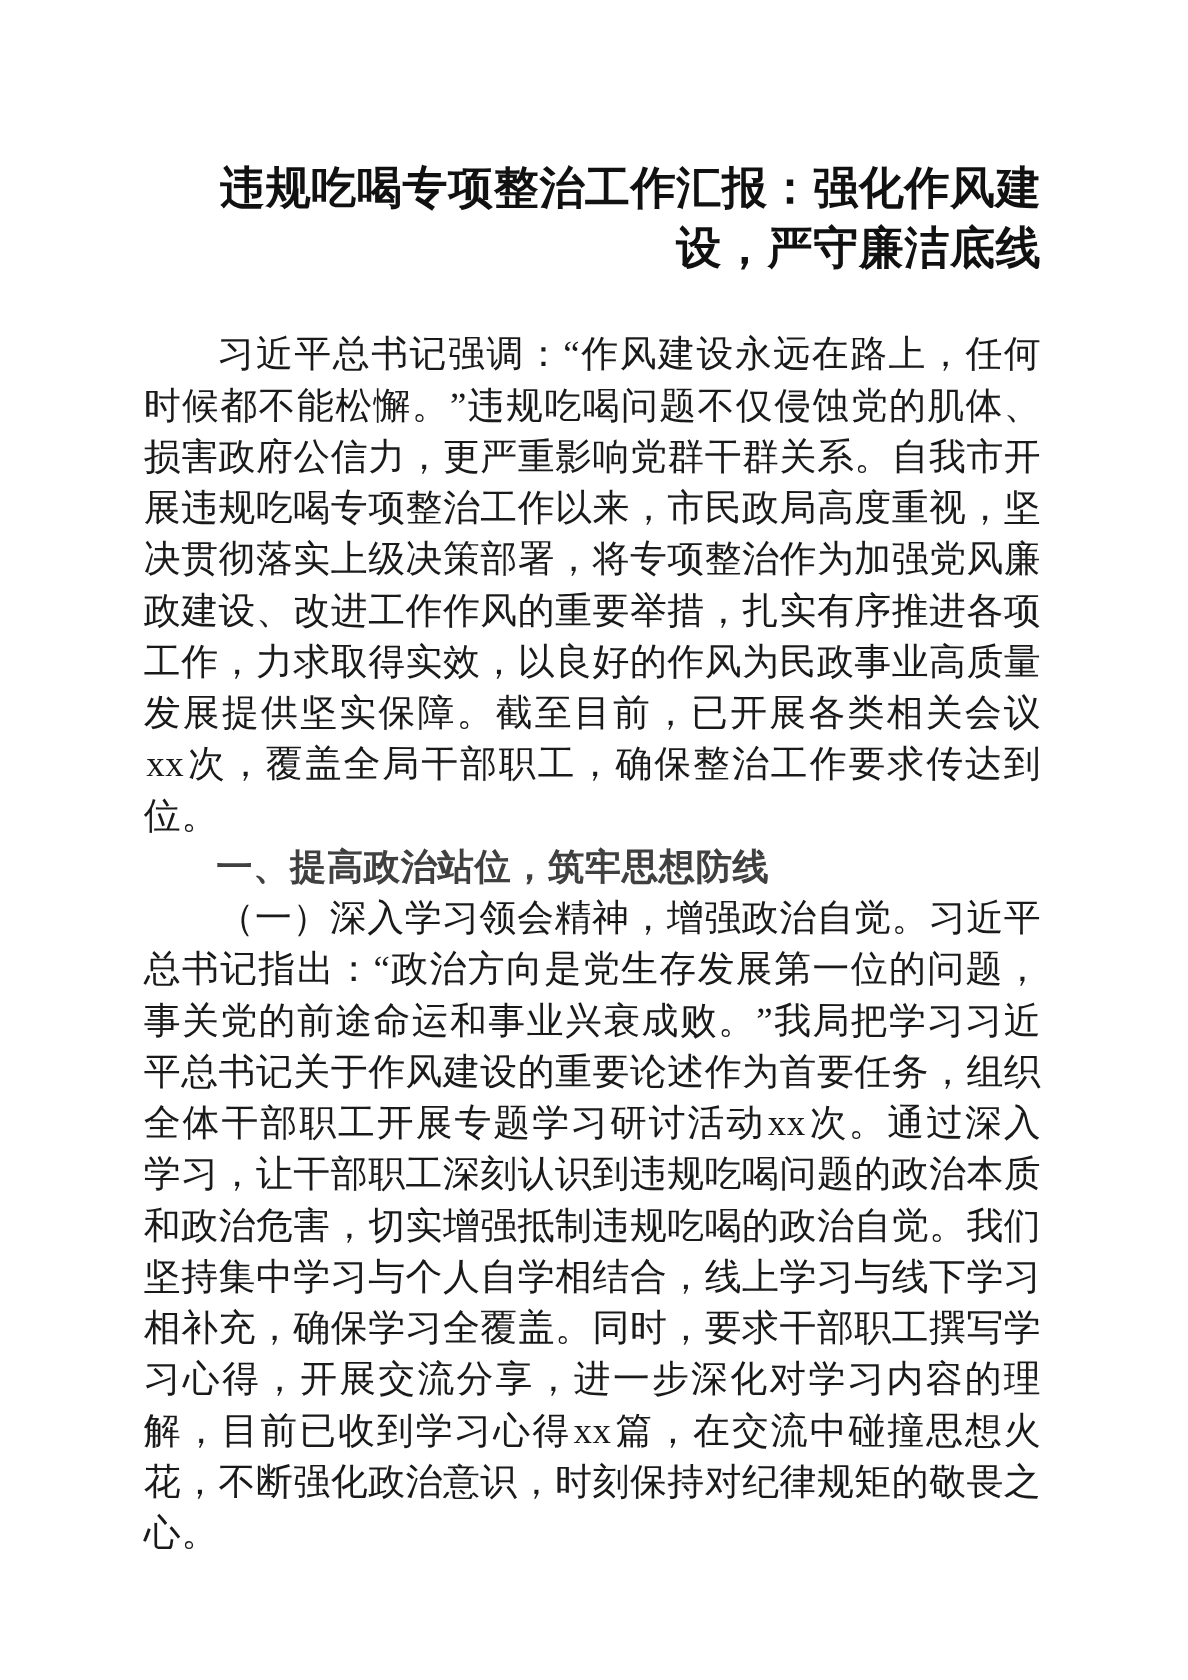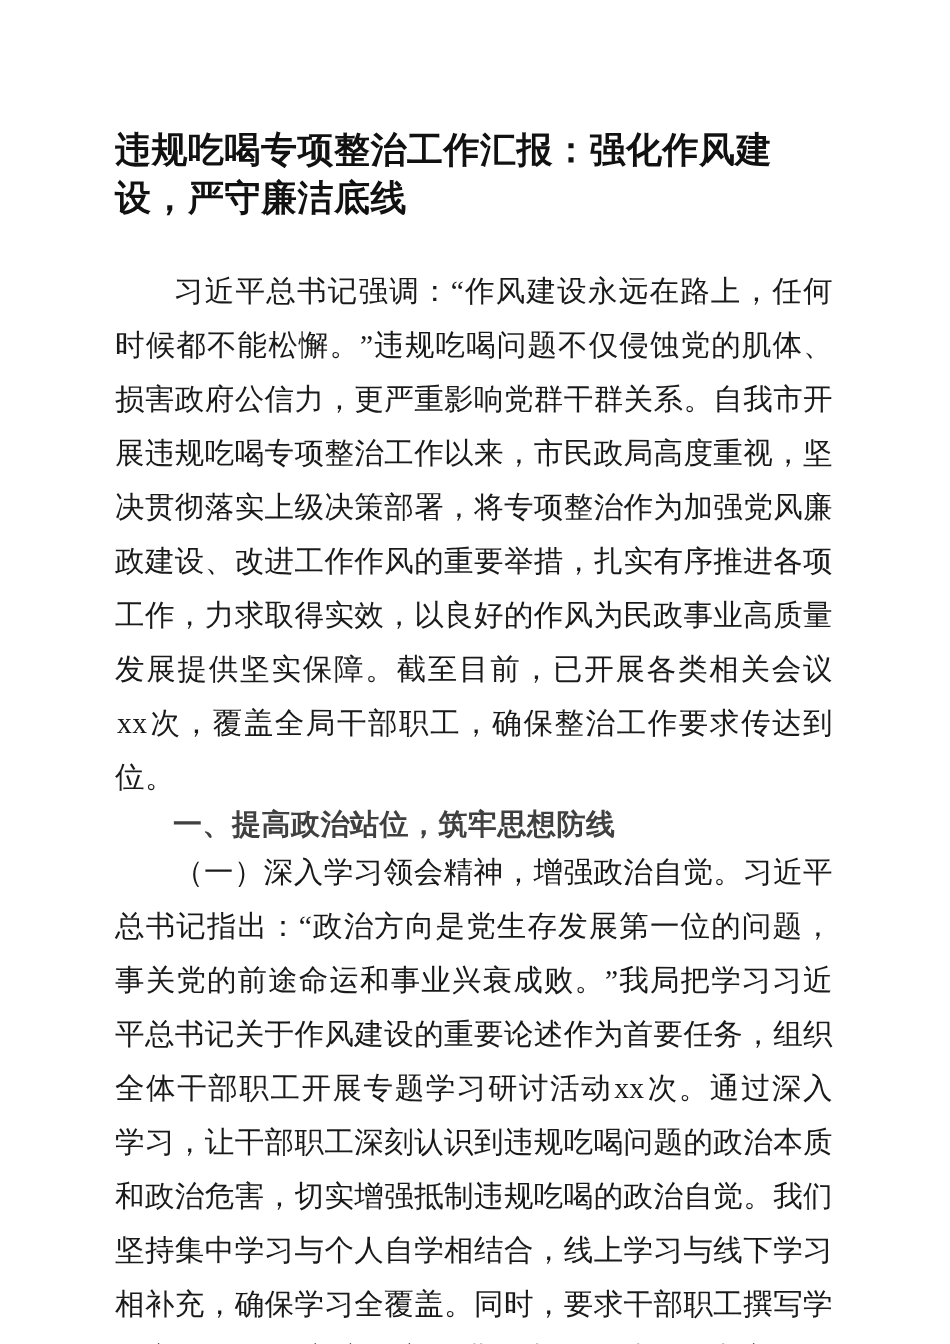--- a/index.html
+++ b/index.html
@@ -25,40 +25,40 @@
     height: 1344px;
     background: #ffffff;
     box-sizing: border-box;
     padding: 0 117px 0 115px;
   }
 
   
   .doc-title {
     margin: 0;
     padding-top: 126px;
-    text-align: left;
+    text-align: right;
     font-family: "Liberation Serif", "DejaVu Serif", serif;
     font-weight: bold;
     font-size: 36px;
     line-height: 48px;
     letter-spacing: 0.5px;
     color: #111111;
     text-indent: 0;
   }
 
   
   .body-block {
     margin-top: 42px;
   }
 
   p.para {
     margin: 0;
     font-family: "Liberation Serif", "DejaVu Serif", serif;
     font-size: 29.5px;
-    line-height: 54px;
+    line-height: 41px;
     color: #1a1a1a;
     text-align: justify;
     text-justify: inter-character;
     text-indent: 2em;
     letter-spacing: 0.4px;
     font-weight: 350;
   }
 
   h2.section-heading {
     margin: 0;

